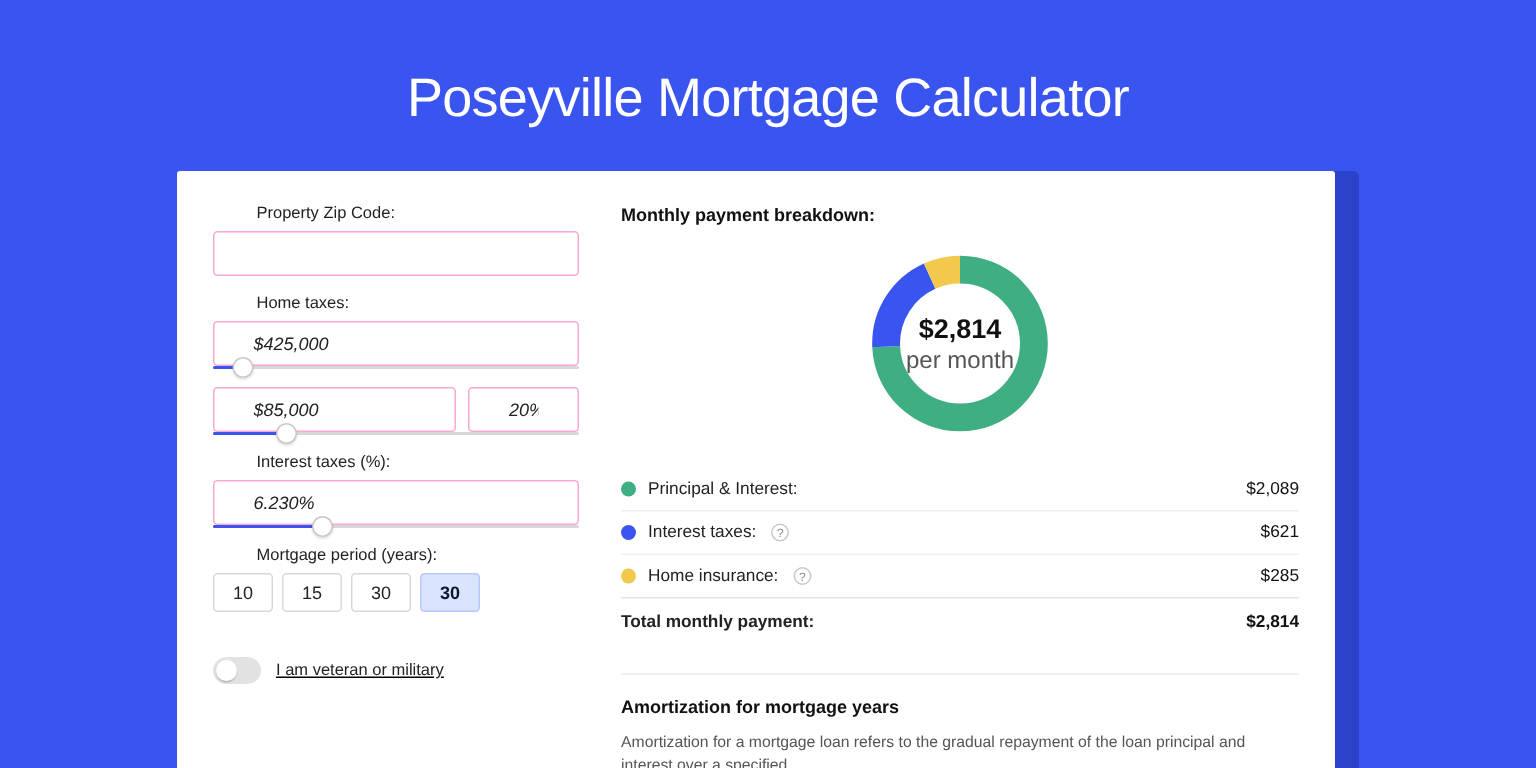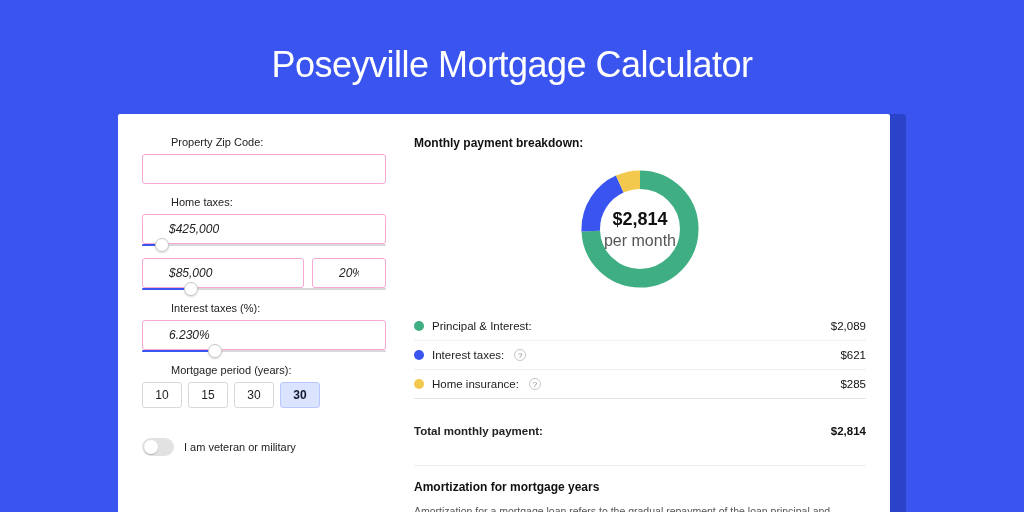--- a/index.html
+++ b/index.html
@@ -56,21 +56,21 @@
     background:#fff; border:1px solid #c8c8c8; transform:translate(-50%,-50%);
     box-shadow: 0 1px 2px rgba(0,0,0,.15);
   }
   .seg-group { display:flex; gap:6px; }
   .seg {
     width:40px; height:26px; border:1px solid #d8d8d8; border-radius:3px;
     font-size:12px; display:flex; align-items:center; justify-content:center;
     background:#fff; color:#222; cursor:pointer;
   }
   .seg.active { background:#dbe4ff; border-color:#b9c7ff; color:#0f172a; font-weight:600; }
-  .toggle-row { display:flex; align-items:center; gap:10px; margin-top:30px; }
+  .toggle-row { display:flex; align-items:center; gap:10px; margin-top:30px;text-decoration:underline; }
   .toggle {
     width:32px; height:18px; border-radius:10px; background:#e2e2e2; position:relative;
   }
   .toggle-knob {
     position:absolute; left:2px; top:2px; width:14px; height:14px; border-radius:50%;
     background:#fff; box-shadow:0 1px 1px rgba(0,0,0,.2);
   }
   .toggle-label { font-size:11px; color:#222; }
 
   
@@ -96,21 +96,21 @@
   .dot.green { background:#3fae82; }
   .dot.blue  { background:#3a55ef; }
   .dot.yellow{ background:#f2c94c; }
   .legend-label { color:#222; }
   .legend-val { color:#111; font-weight:500; }
   .help-icon {
     width:12px; height:12px; border-radius:50%; border:1px solid #c8c8c8;
     font-size:8px; display:inline-flex; align-items:center; justify-content:center;
     color:#888; margin-left:2px;
   }
-  .total-row { font-weight:700; border-top:1px solid #e4e4e4; padding-top:26px;justify-content:space-between; }
+  .total-row { font-weight:700; border-top:1px solid #e4e4e4; padding-top:10px;justify-content:space-between; }
   .total-row .legend-val { font-weight:700; }
   .amort { margin-top:20px; border-top:1px solid #ececec; padding-top:14px; }
   .amort-title { font-size:12px; font-weight:700; color:#111; margin-bottom:10px; }
   .amort-text { font-size:10.5px; color:#555; line-height:1.4; }
 </style>
 </head>
 <body>
 
 <div class="hero">
   <h1>Poseyville Mortgage Calculator</h1>

